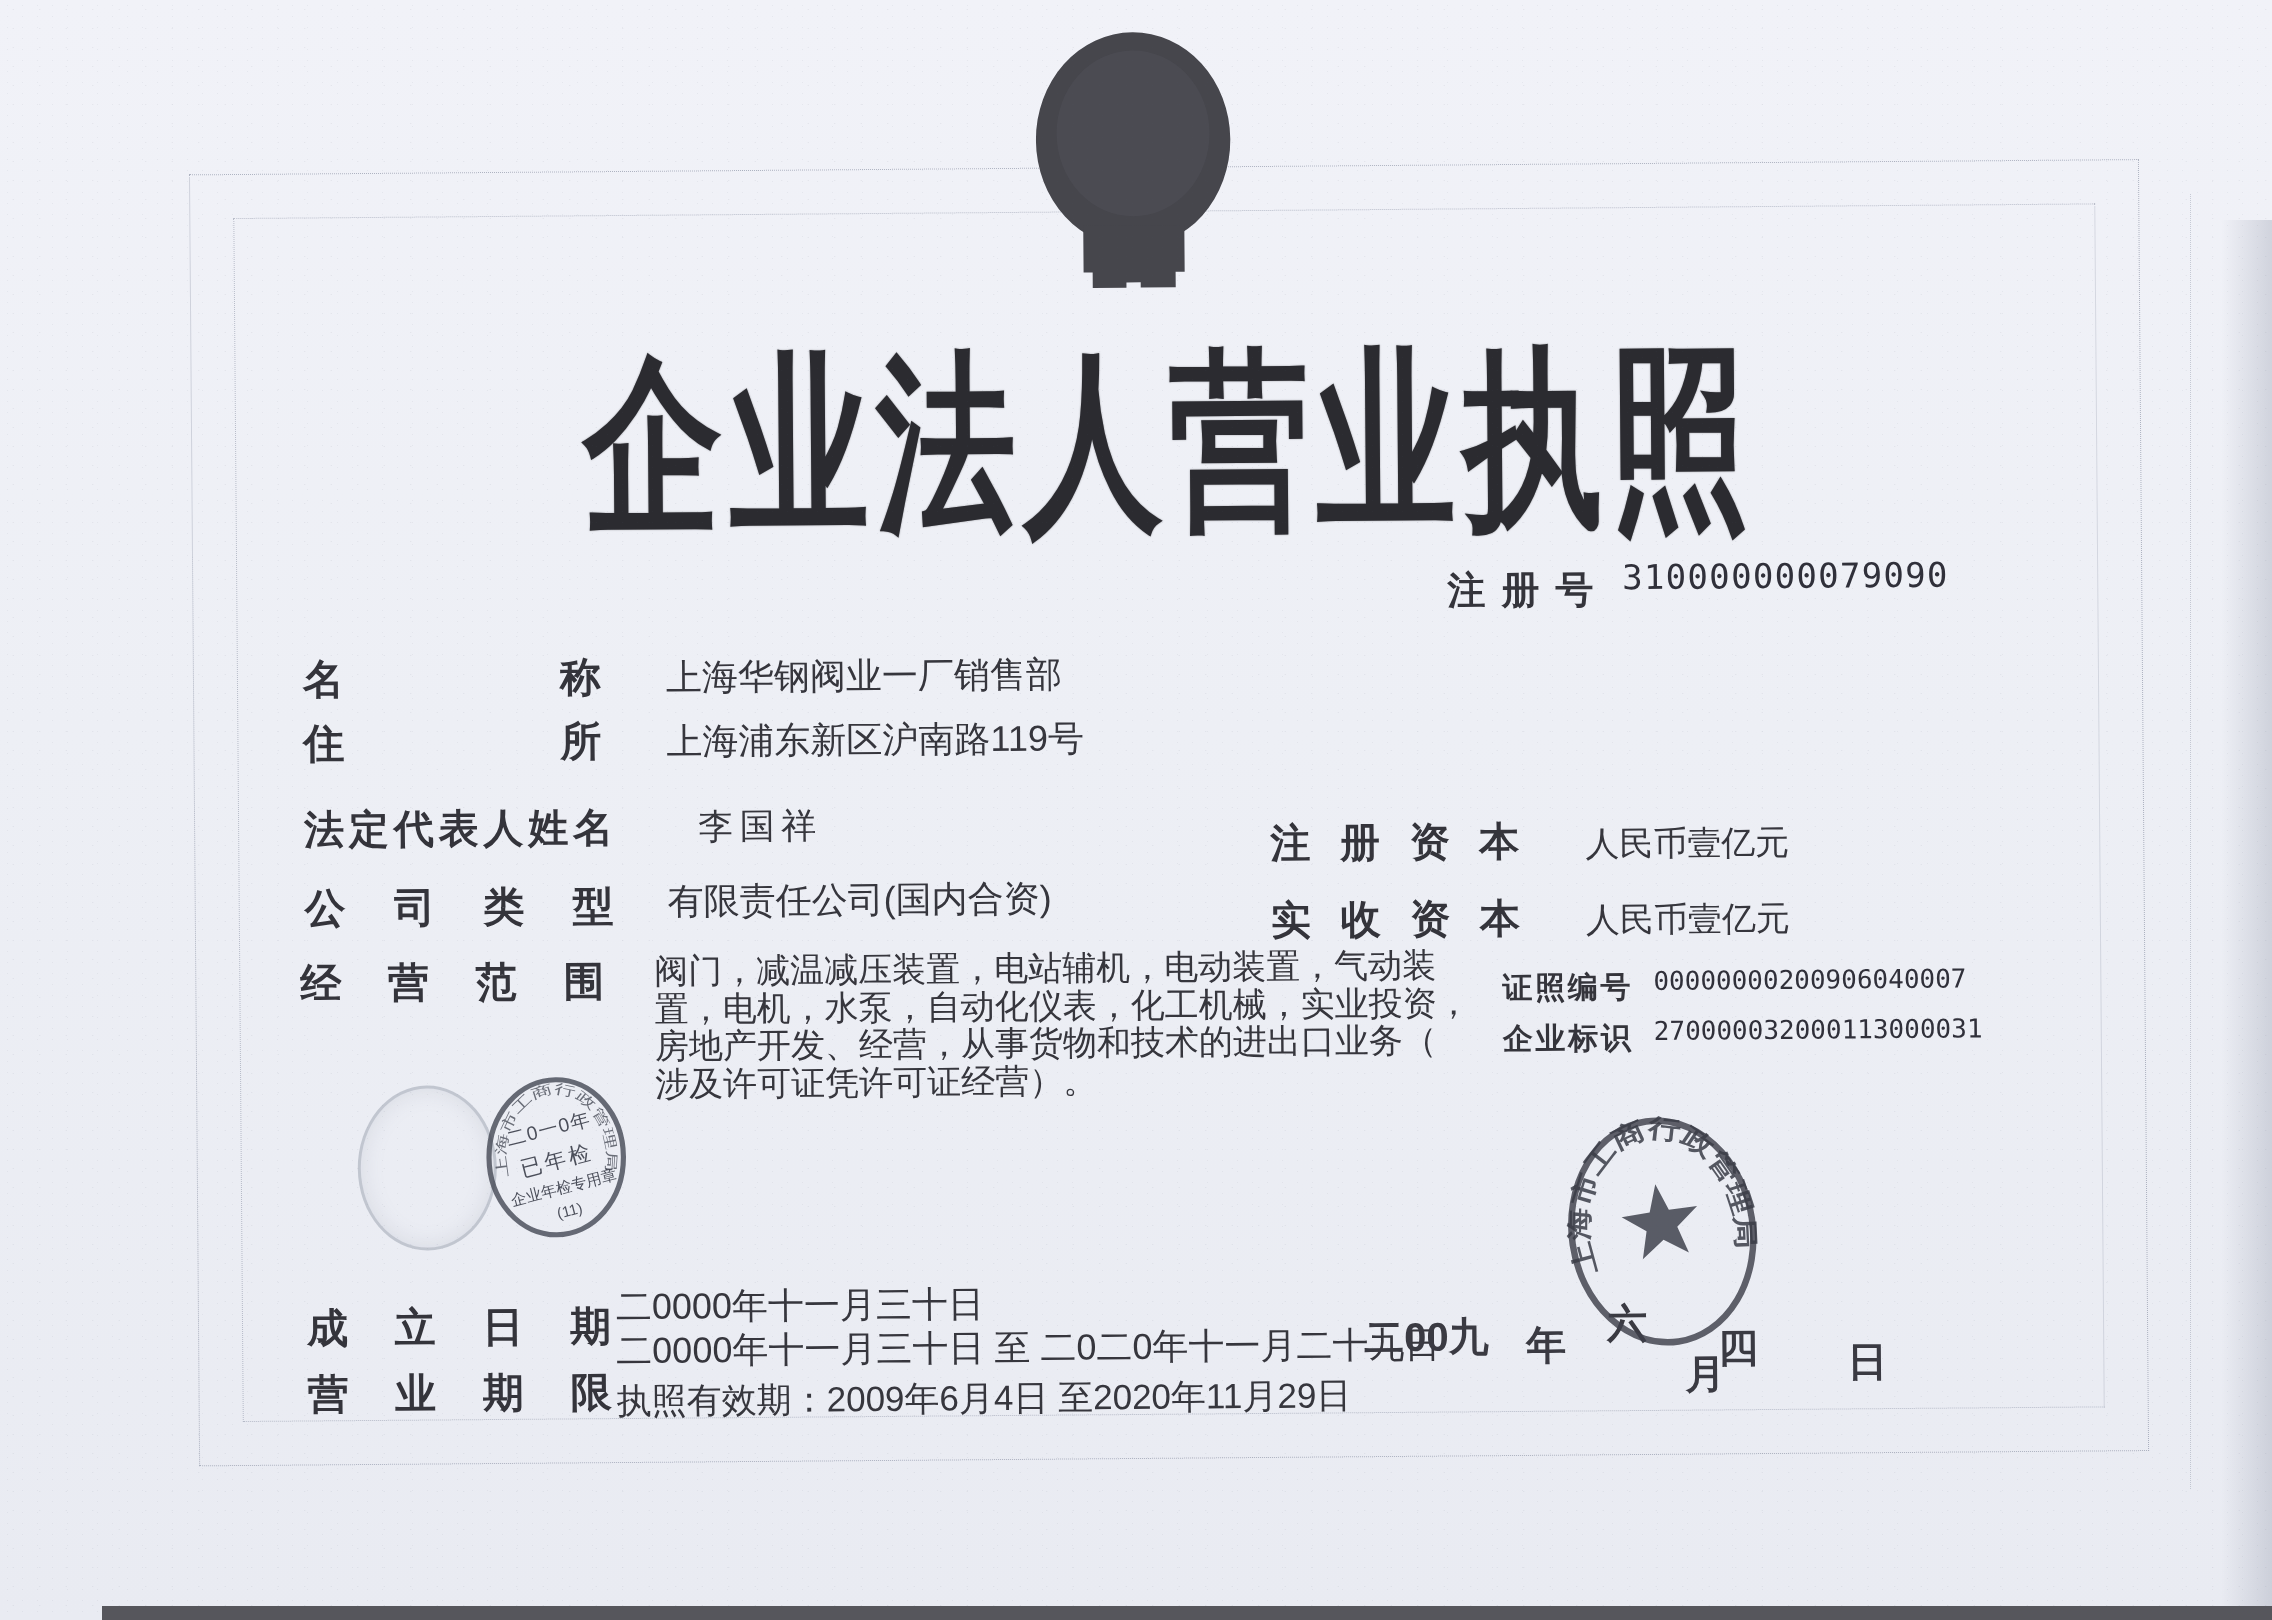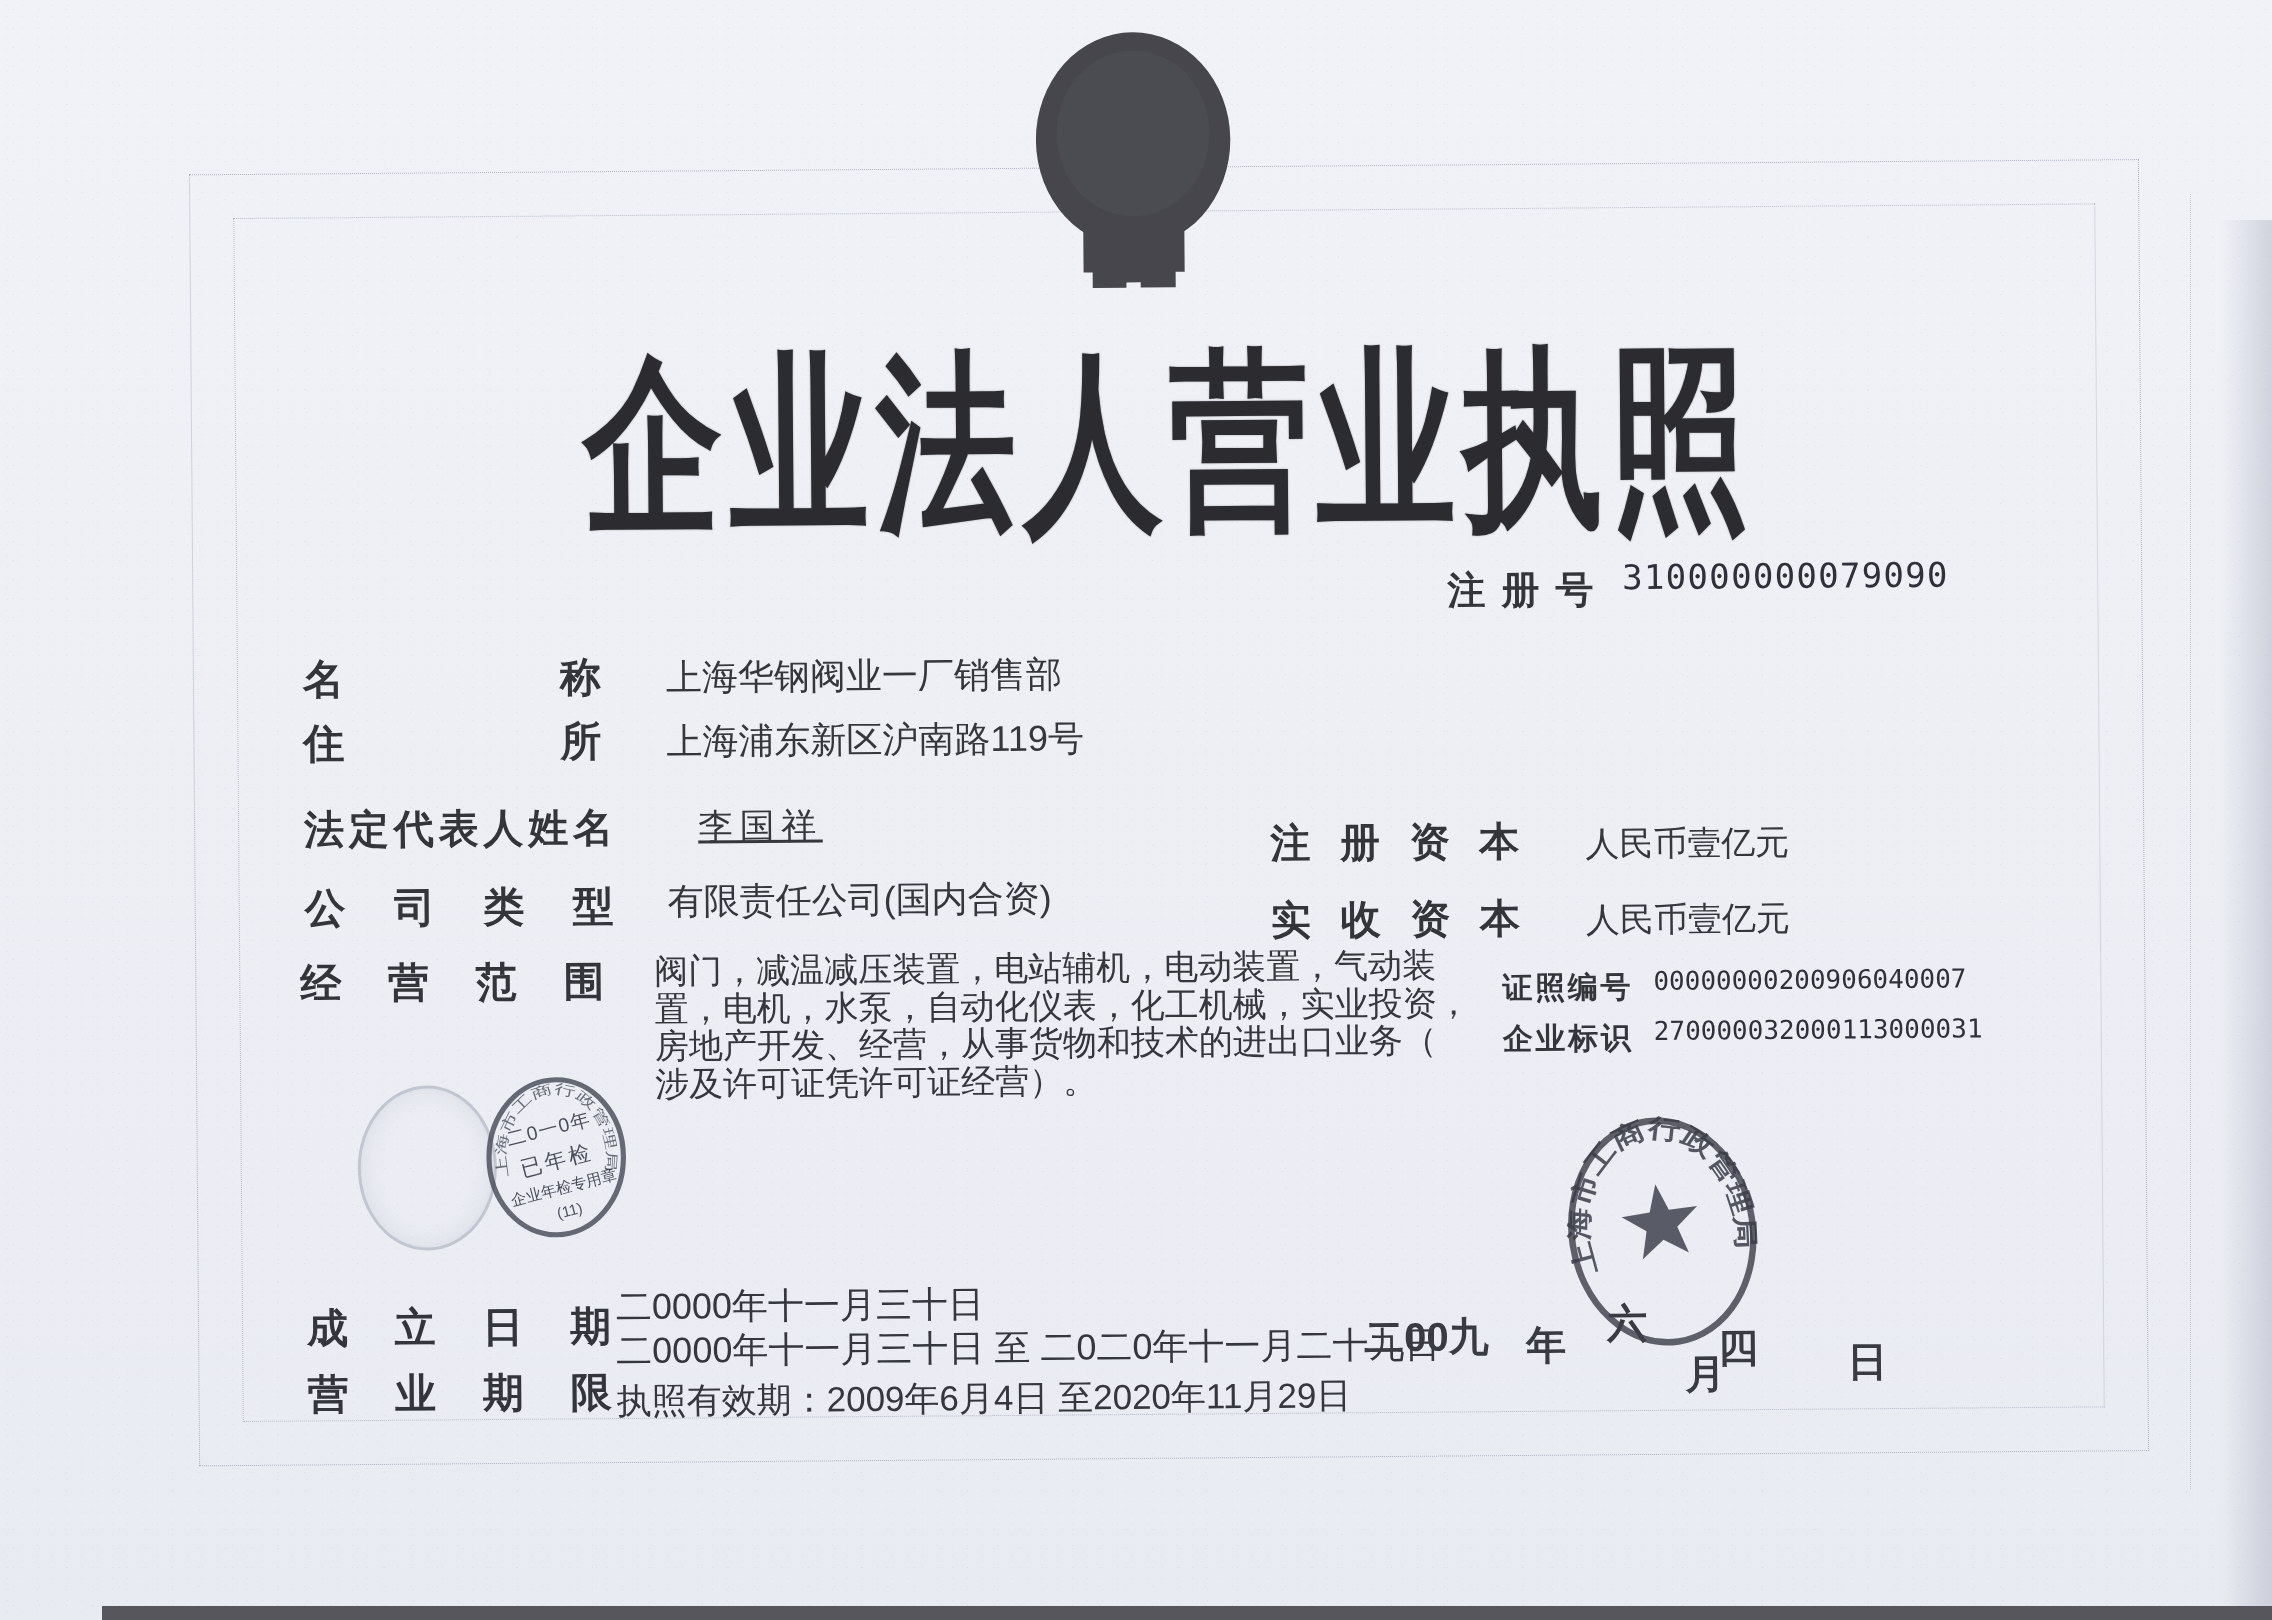--- a/index.html
+++ b/index.html
@@ -88,21 +88,21 @@
     <div class="abs lbl" style="left:1449px;top:568px;width:146px;font-size:38px;">注册号</div>
     <div class="abs val mono" style="left:1624px;top:561px;font-size:34px;letter-spacing:1.3px;">310000000079090</div>
 
     <div class="abs lbl" style="left:304px;top:646px;width:298px;font-size:41px;">名称</div>
     <div class="abs val" style="left:667px;top:650px;font-size:36px;">上海华钢阀业一厂销售部</div>
 
     <div class="abs lbl" style="left:304px;top:710px;width:298px;font-size:41px;">住所</div>
     <div class="abs val" style="left:667px;top:714px;font-size:36px;">上海浦东新区沪南路119号</div>
 
     <div class="abs lbl" style="left:304px;top:796px;width:309px;font-size:40px;">法定代表人姓名</div>
-    <div class="abs val" style="left:698px;top:800px;font-size:35px;letter-spacing:6.5px;text-decoration:underline;">李国祥</div>
+    <div class="abs val" style="left:698px;top:800px;font-size:35px;letter-spacing:6.5px;">李国祥</div>
 
     <div class="abs lbl" style="left:304px;top:875px;width:309px;font-size:41px;">公司类型</div>
     <div class="abs val" style="left:667px;top:874px;font-size:36px;">有限责任公司(国内合资)</div>
 
     <div class="abs lbl" style="left:1270px;top:817px;width:249px;font-size:40px;">注册资本</div>
     <div class="abs val" style="left:1585px;top:825px;font-size:34px;">人民币壹亿元</div>
 
     <div class="abs lbl" style="left:1270px;top:894px;width:249px;font-size:40px;">实收资本</div>
     <div class="abs val" style="left:1585px;top:901px;font-size:34px;">人民币壹亿元</div>
 

